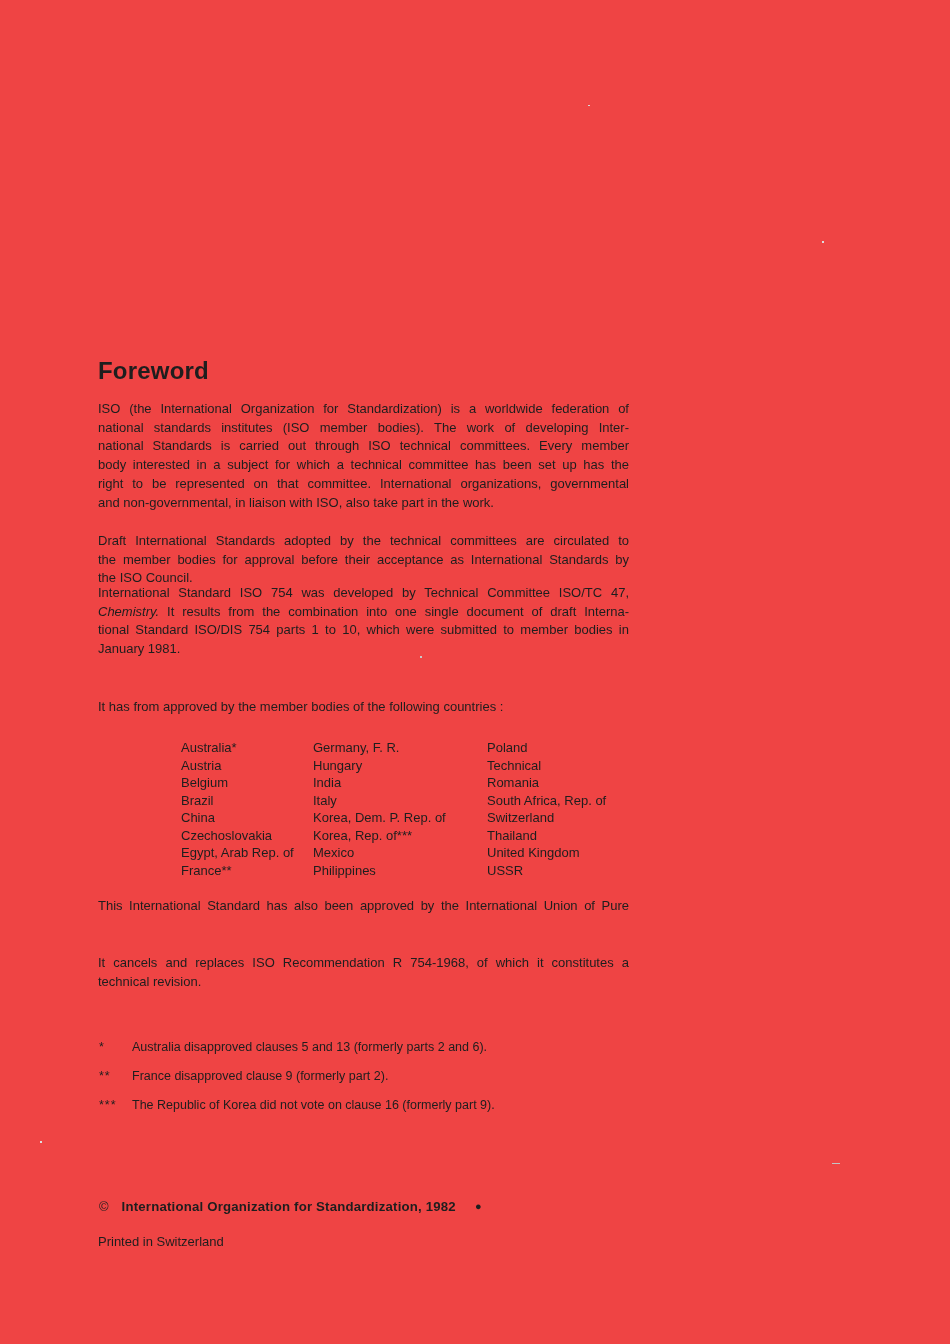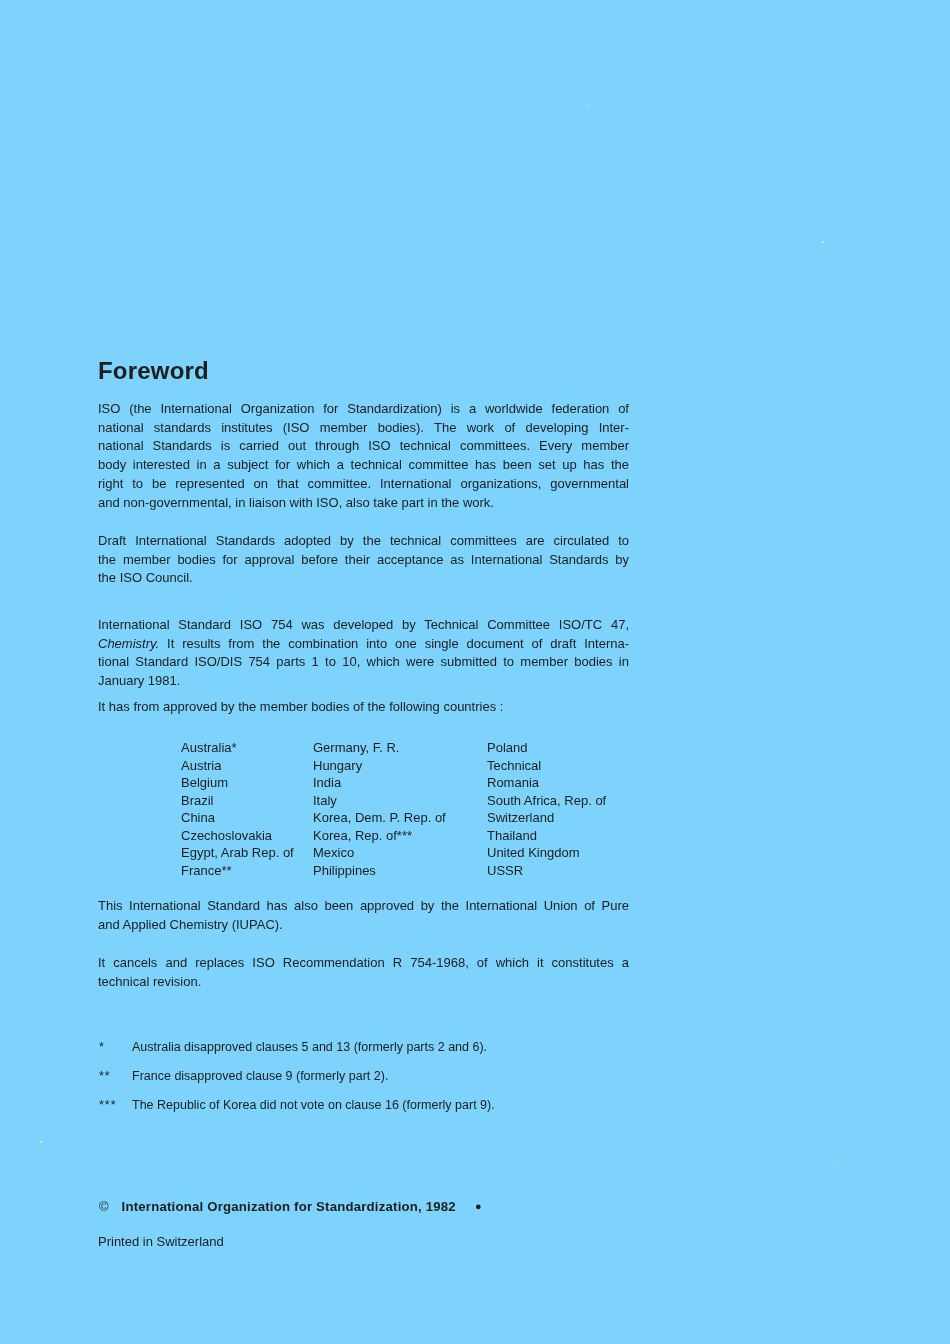--- a/index.html
+++ b/index.html
@@ -1,20 +1,20 @@
 <!DOCTYPE html>
 <html><head>
 <meta charset="utf-8">
 <style>
   html, body { margin: 0; padding: 0; background: #ffffff; }
   .page {
     position: relative;
     width: 950px;
     height: 1344px;
-    background: #7dd3fc;
+    background: #ef4444;
     font-family: "Liberation Sans", sans-serif;
     color: #1e1e1e;
     overflow: hidden;
   }
   .heading {
     position: absolute;
     left: 98px;
     top: 357px;
     font-size: 24px;
     font-weight: bold;
@@ -25,21 +25,21 @@
     left: 98px;
     width: 531px;
     font-size: 13px;
     line-height: 18.7px;
   }
   .pline { text-align: justify; text-align-last: justify; white-space: normal; }
   .pline.last { text-align-last: left; }
   .it { font-style: italic; }
   #para1 { top: 400px; }
   #para2 { top: 532px; }
-  #para3 { top: 616px; }
+  #para3 { top: 584px; }
   #para-approved { top: 698px; }
   #para-iupac { top: 897px; }
   #para-cancels { top: 954px; }
 
   .ccol {
     position: absolute;
     top: 739px;
     font-size: 13px;
     line-height: 17.5px;
   }
@@ -143,21 +143,20 @@
       <div class="cline">Romania</div>
       <div class="cline">South Africa, Rep. of</div>
       <div class="cline">Switzerland</div>
       <div class="cline">Thailand</div>
       <div class="cline">United Kingdom</div>
       <div class="cline">USSR</div>
     </div>
 
   <div class="para" id="para-iupac">
       <div class="pline">This International Standard has also been approved by the International Union of Pure</div>
-      <div class="pline last">and Applied Chemistry (IUPAC).</div>
     </div>
 
   <div class="para" id="para-cancels">
       <div class="pline">It cancels and replaces ISO Recommendation R 754-1968, of which it constitutes a</div>
       <div class="pline last">technical revision.</div>
     </div>
 
   <div class="footnotes">
     <div class="fnrow">
       <span class="fnmark">*</span>

